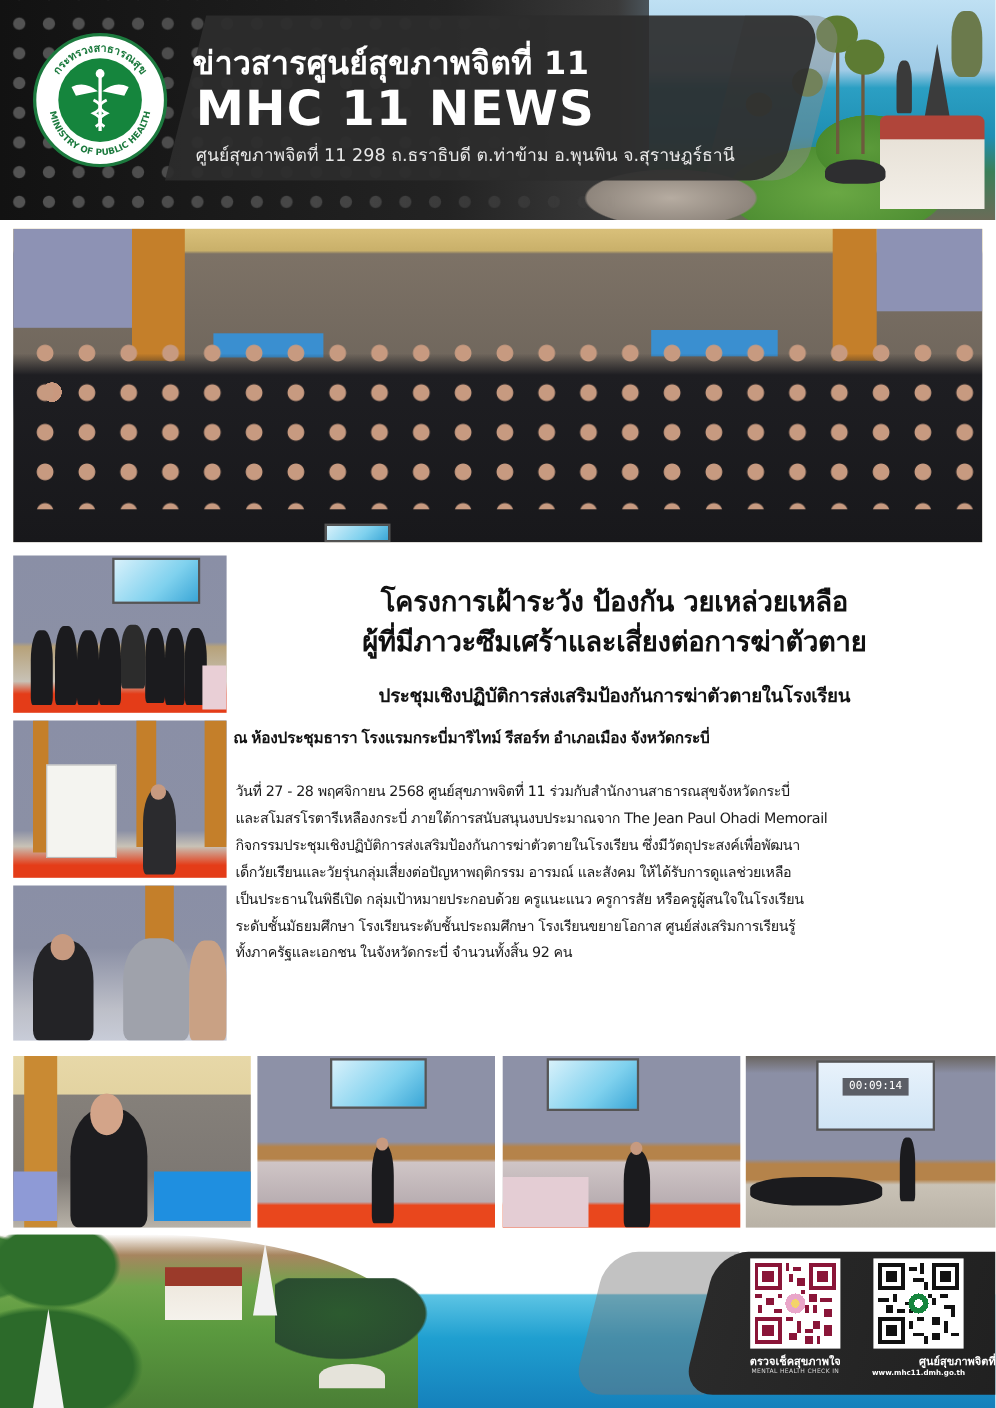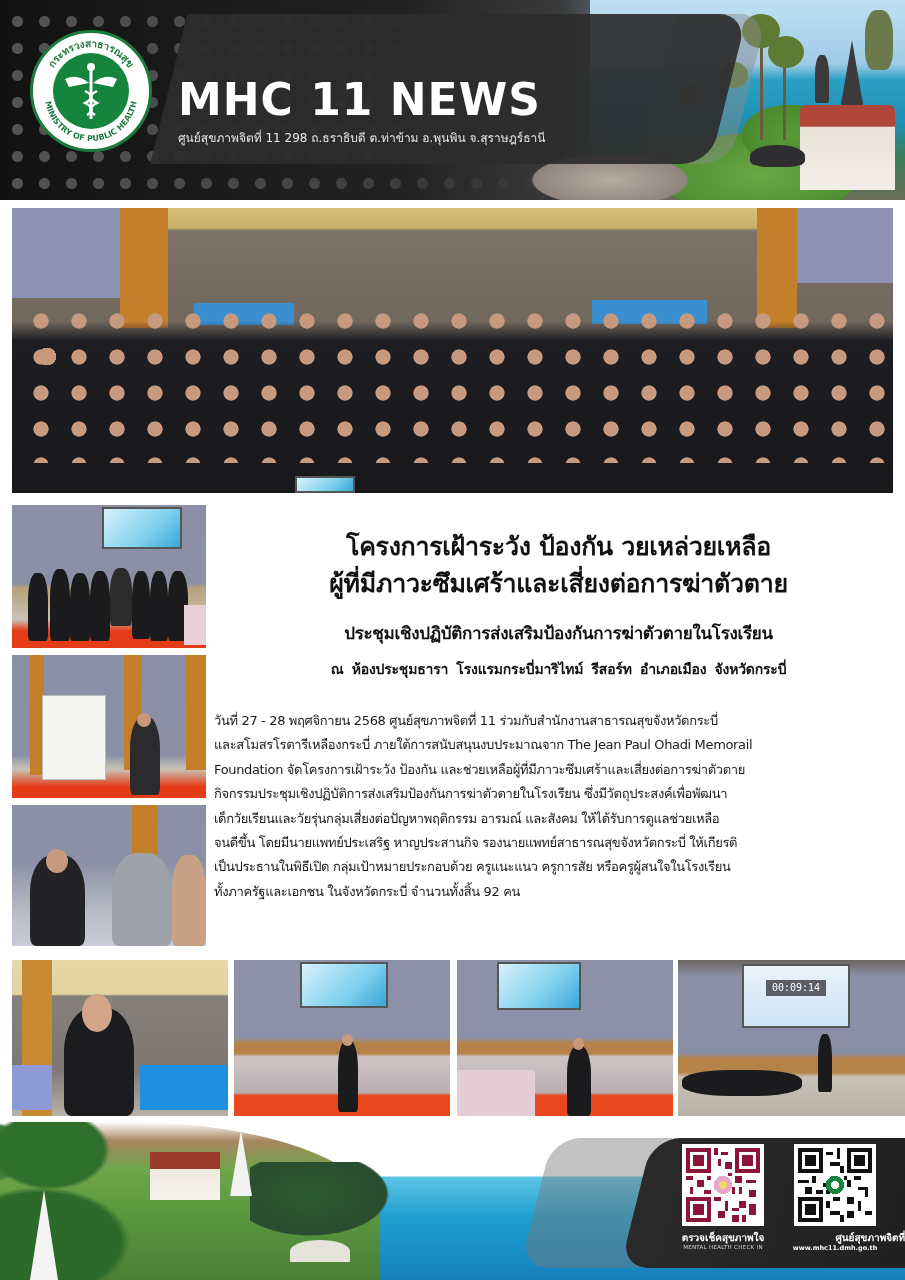--- a/index.html
+++ b/index.html
@@ -77,21 +77,21 @@
     font-family: "DejaVu Sans", sans-serif; font-weight: bold;
     font-size: 29px; color: #ffffff; letter-spacing: 0.3px; white-space: nowrap;
   }
   .header-en-title {
     position: absolute; left: 178px; top: 74px;
     font-family: "DejaVu Sans", sans-serif; font-weight: bold;
     font-size: 44px; color: #ffffff; letter-spacing: 1px; white-space: nowrap;
   }
   .header-address {
     position: absolute; left: 178px; top: 128px;
-    font-family: "DejaVu Sans", sans-serif; font-size: 12px;
+    font-family: "DejaVu Sans", sans-serif; font-size: 16px;
     color: #e8e8e8; white-space: nowrap;
   }
 
   
   .photo { position: absolute; overflow: hidden; }
   .photo .wall { position: absolute; }
   .person { position: absolute; background: #1b1b1e; border-radius: 40% 40% 10% 10%; }
   .head { position: absolute; border-radius: 50%; background: #c79a80; }
   .screen { position: absolute; background: linear-gradient(135deg, #d8f1fb 0%, #7fd1ee 60%, #3aa6d6 100%); border: 2px solid #555; }
 
@@ -121,21 +121,21 @@
     text-align: center; font-family: "DejaVu Sans", sans-serif; font-weight: bold;
     color: #111111; font-size: 25px; line-height: 37px; letter-spacing: -0.3px;
   }
   .subheadline {
     position: absolute; left: 212px; top: 621px; width: 693px;
     text-align: center; font-family: "DejaVu Sans", sans-serif; font-weight: bold;
     color: #111111; font-size: 17px; line-height: 24px; letter-spacing: -0.3px; white-space: nowrap;
   }
   .venue {
     position: absolute; left: 212px; top: 660px; width: 693px;
-    text-align: center; font-family: Liberation Mono, monospace; font-weight: bold;
+    text-align: left; font-family: Liberation Sans, sans-serif; font-weight: bold;
     color: #111111; font-size: 14px; line-height: 20px; white-space: nowrap; letter-spacing: -0.2px;
   }
   .body-text {
     position: absolute; left: 214px; top: 709px; width: 680px;
     font-family: "DejaVu Sans", sans-serif; font-size: 13px; line-height: 24.4px;
     color: #1a1a1a; text-align: justify; letter-spacing: -0.35px;
   }
   .body-line { display: block; white-space: nowrap; overflow: hidden; }
 
   .bottom-photo { top: 960px; width: 216px; height: 156px; }
@@ -240,20 +240,21 @@
         <path d="M38 10 L38 66" stroke="#ffffff" stroke-width="3"></path>
         <path d="M12 26 Q24 20 36 30 Q26 32 16 34 Z" fill="#ffffff"></path>
         <path d="M64 26 Q52 20 40 30 Q50 32 60 34 Z" fill="#ffffff"></path>
         <path d="M32 38 Q44 44 32 50 Q44 56 34 62" stroke="#ffffff" stroke-width="2.5" fill="none"></path>
         <path d="M44 38 Q32 44 44 50 Q32 56 42 62" stroke="#ffffff" stroke-width="2.5" fill="none"></path>
         <circle cx="38" cy="14" r="4" fill="#ffffff"></circle>
       </svg>
     </div>
   </div>
 
+  <div class="header-thai-title">ข่าวสารศูนย์สุขภาพจิตที่ 11</div>
   <div class="header-en-title">MHC 11 NEWS</div>
   <div class="header-address">ศูนย์สุขภาพจิตที่ 11 298 ถ.ธราธิบดี ต.ท่าข้าม อ.พุนพิน จ.สุราษฎร์ธานี</div>
 </div>
 
 <div class="photo main-photo" title="Group photo of workshop participants in a conference hall">
   <div class="wall" style="left:0;top:0;width:115px;height:90px;background:#8d92b4;"></div>
   <div class="wall" style="left:108px;top:0;width:48px;height:120px;background:#c47f2a;"></div>
   <div class="wall" style="left:745px;top:0;width:40px;height:120px;background:#c47f2a;"></div>
   <div class="wall" style="left:785px;top:0;width:96px;height:75px;background:#8d92b4;"></div>
   <div class="wall" style="left:182px;top:95px;width:100px;height:22px;background:#3a8fd0;"></div>
@@ -296,25 +297,24 @@
 <div class="headline">
   <div>โครงการเฝ้าระวัง ป้องกัน วยเหล่วยเหลือ</div>
   <div>ผู้ที่มีภาวะซึมเศร้าและเสี่ยงต่อการฆ่าตัวตาย</div>
 </div>
 <div class="subheadline">ประชุมเชิงปฏิบัติการส่งเสริมป้องกันการฆ่าตัวตายในโรงเรียน</div>
 <div class="venue">ณ ห้องประชุมธารา โรงแรมกระบี่มาริไทม์ รีสอร์ท อำเภอเมือง จังหวัดกระบี่</div>
 
 <div class="body-text">
   <span class="body-line">วันที่ 27 - 28 พฤศจิกายน 2568 ศูนย์สุขภาพจิตที่ 11 ร่วมกับสำนักงานสาธารณสุขจังหวัดกระบี่</span>
   <span class="body-line">และสโมสรโรตารีเหลืองกระบี่ ภายใต้การสนับสนุนงบประมาณจาก The Jean Paul Ohadi Memorail</span>
-  <span class="body-line">Foundation จัดโครงการเฝ้าระวัง ป้องกัน และช่วยเหลือผู้ที่มีภาวะซึมเศร้าและเสี่ยงต่อการฆ่าตัวตาย</span>
   <span class="body-line">กิจกรรมประชุมเชิงปฏิบัติการส่งเสริมป้องกันการฆ่าตัวตายในโรงเรียน ซึ่งมีวัตถุประสงค์เพื่อพัฒนา</span>
   <span class="body-line">เด็กวัยเรียนและวัยรุ่นกลุ่มเสี่ยงต่อปัญหาพฤติกรรม อารมณ์ และสังคม ให้ได้รับการดูแลช่วยเหลือ</span>
-  <span class="body-line">จนดีขึ้น โดยมีนายแพทย์ประเสริฐ หาญประสานกิจ รองนายแพทย์สาธารณสุขจังหวัดกระบี่ ให้เกียรติ</span>
   <span class="body-line">เป็นประธานในพิธีเปิด กลุ่มเป้าหมายประกอบด้วย ครูแนะแนว ครูการสัย หรือครูผู้สนใจในโรงเรียน</span>
+  <span class="body-line">ระดับชั้นมัธยมศึกษา โรงเรียนระดับชั้นประถมศึกษา โรงเรียนขยายโอกาส ศูนย์ส่งเสริมการเรียนรู้</span>
   <span class="body-line">ทั้งภาครัฐและเอกชน ในจังหวัดกระบี่ จำนวนทั้งสิ้น 92 คน</span>
 </div>
 
 <div class="photo bottom-photo" style="left:12px;background:linear-gradient(180deg,#e7d8a8 0%,#e3d3a1 22%,#85807a 23%,#7d7873 70%,#b8b2a8 100%);" title="Woman speaking into microphone at table">
   <div class="wall" style="left:10px;top:0;width:30px;height:156px;background:#c98a33;"></div>
   <div class="wall" style="left:0;top:105px;width:40px;height:45px;background:#8e9ad6;"></div>
   <div class="wall" style="left:128px;top:105px;width:88px;height:45px;background:#1f8fe0;"></div>
   <div class="person" style="left:52px;top:48px;width:70px;height:108px;background:#1c1c1f;"></div>
   <div class="head" style="left:70px;top:34px;width:30px;height:38px;background:#d3a489;"></div>
 </div>

